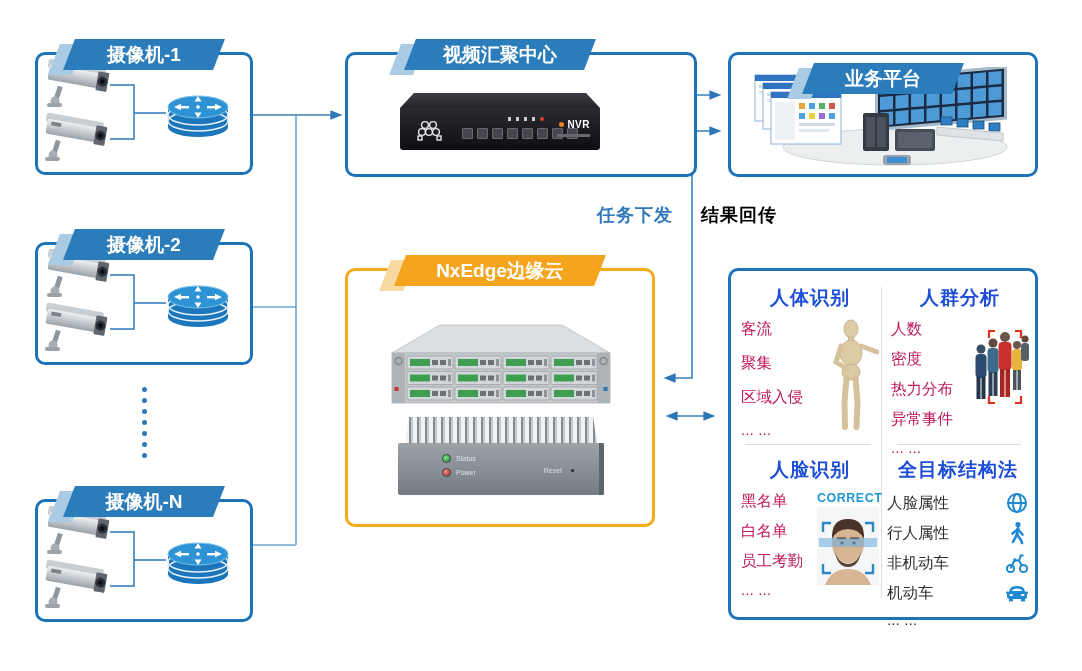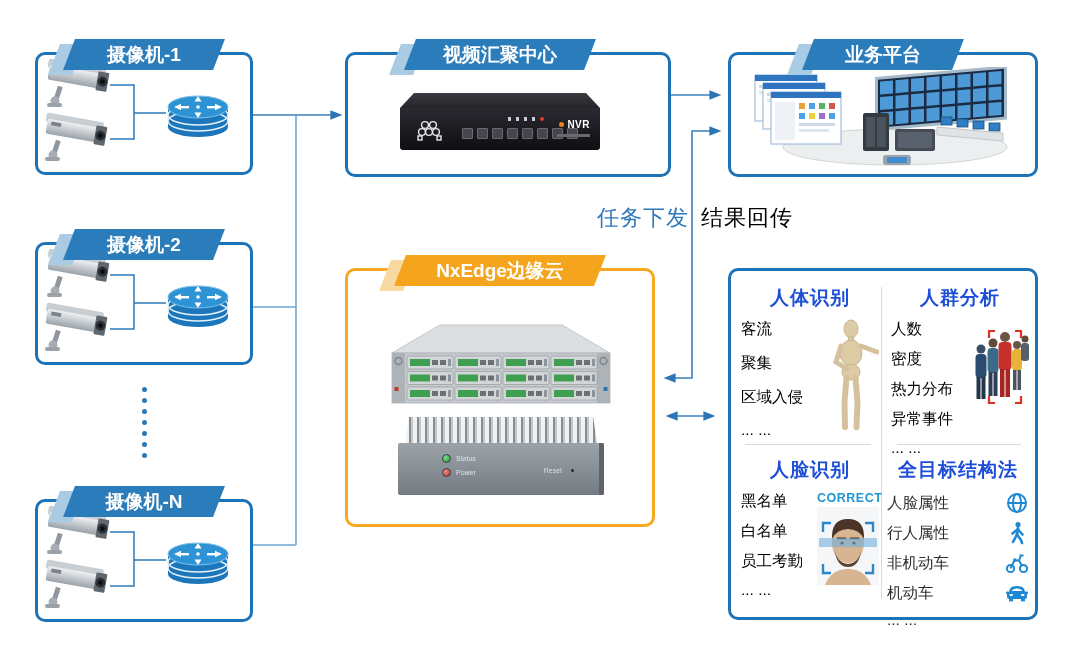--- a/index.html
+++ b/index.html
@@ -16,21 +16,21 @@
   .tab.orange-tab .bg{background:#f5a51d;}
   .tab.orange-tab .accent{background:#f8d9a1;}
   .tab .label{position:relative;display:block;text-align:center;color:#fff;font-weight:bold;
               font-size:19px;line-height:31px;white-space:nowrap;z-index:1;}
   
   .cam-svg{position:absolute;left:0;top:0;}
   
   .dots{position:absolute;left:142px;top:387px;display:flex;flex-direction:column;gap:6px;z-index:2;}
   .dot{width:5px;height:5px;border-radius:50%;background:#2e78b8;}
   
-  .flow-label{position:absolute;font-size:22px;font-weight:400;z-index:2;letter-spacing:1px;}
+  .flow-label{position:absolute;font-size:18px;font-weight:700;z-index:2;letter-spacing:1px;}
   .flow-task{left:597px;top:203px;color:#2e78bb;}
   .flow-result{left:701px;top:203px;color:#000000;}
   
   .nvr{position:absolute;left:52px;top:38px;width:200px;z-index:1;}
   .nvr-top{height:15px;background:linear-gradient(#3c3c43,#232328);
            clip-path:polygon(7% 0,93% 0,100% 100%,0 100%);}
   .nvr-front{height:42px;background:linear-gradient(#2a2a31,#0e0e12);border-radius:0 0 3px 3px;position:relative;padding-left:17px;}
   .nvr-btns{position:absolute;left:62px;top:20px;display:flex;gap:4px;}
   .nvr-btn{width:9px;height:9px;background:#46464e;border:1px solid #696972;border-radius:1px;}
   .nvr-ind{position:absolute;left:108px;top:9px;display:flex;gap:5px;align-items:center;}
@@ -59,21 +59,21 @@
   .h-div{position:absolute;top:173px;height:1px;background:#d9dde0;}
   .h-div.l{left:14px;width:126px;}
   .h-div.r{left:166px;width:124px;}
   .quad{position:absolute;box-sizing:border-box;}
   .q1{left:10px;top:10px;width:138px;height:162px;}
   .q2{left:160px;top:10px;width:138px;height:162px;}
   .q3{left:10px;top:182px;width:138px;height:158px;}
   .q4{left:156px;top:182px;width:142px;height:158px;}
   .q-title{text-align:center;color:#1d4ed8;font-weight:bold;font-size:19px;letter-spacing:1px;margin:4px 0 8px;}
   .q-body{display:flex;align-items:flex-start;}
-  .q-list{flex:1;font-size:15.5px;color:#000000;}
+  .q-list{flex:1;font-size:15.5px;color:#be185d;}
   .q-list .item{margin-bottom:13px;white-space:nowrap;}
   .q-list.tight .item{margin-bottom:9px;}
   .q-fig{flex:0 0 auto;}
   .correct{color:#2196d3;font-weight:bold;font-size:12.5px;letter-spacing:.5px;text-align:center;margin-bottom:2px;}
   .q4-row{display:flex;justify-content:space-between;align-items:center;margin-bottom:6px;font-size:15.5px;color:#2d2d2d;}
   .q4-row .q-ico{width:24px;height:24px;flex:0 0 auto;}
 </style>
 </head>
 <body>
 
@@ -185,21 +185,21 @@
       <span class="label">摄像机-N</span>
     </div>
     <svg class="cam-svg" width="212" height="117">
       <path d="M72,30 H96 V84 H72 M96,58 H128" stroke="#2d7ab9" stroke-width="1.5" fill="none"></path>
       <use href="#cam" x="6" y="6"></use>
       <use href="#cam" x="4" y="60"></use>
       <use href="#router" x="128" y="36"></use>
     </svg>
   </div>
 
-  <div class="node" style="left:345px;top:52px;width:326px;height:125px;">
+  <div class="node" style="left:345px;top:52px;width:352px;height:125px;">
     <div class="tab" style="left:62px;width:180px;">
       <span class="accent"></span>
       <span class="bg"></span>
       <span class="label">视频汇聚中心</span>
     </div>
     <div class="nvr">
       <div class="nvr-top"></div>
       <div class="nvr-front">
         <svg width="26" height="26" style="position:absolute;left:16px;top:8px">
           <g fill="none" stroke="#e6e6ec" stroke-width="1.4">
@@ -232,21 +232,21 @@
         <div class="nvr-brand">
           <span class="odot"></span>
           <span>NVR</span>
         </div>
         <div class="nvr-sub"></div>
       </div>
     </div>
   </div>
 
   <div class="node" style="left:728px;top:52px;width:310px;height:125px;">
-    <div class="tab" style="left:77px;width:150px;">
+    <div class="tab" style="left:77px;width:150px;margin-top:24px;">
       <span class="accent"></span>
       <span class="bg"></span>
       <span class="label">业务平台</span>
     </div>
     <svg width="276" height="102" style="position:absolute;left:14px;top:12px">
       <ellipse cx="150" cy="80" rx="112" ry="18" fill="#eceff0" stroke="#d3d6d8"></ellipse>
       <g transform="translate(130,10) skewY(-5)">
         <rect x="0" y="0" width="132" height="54" fill="#a4bac9"></rect>
         <rect x="3" y="3" width="126" height="48" fill="#1c2b44"></rect>
         <g fill="#4e9ad6">

